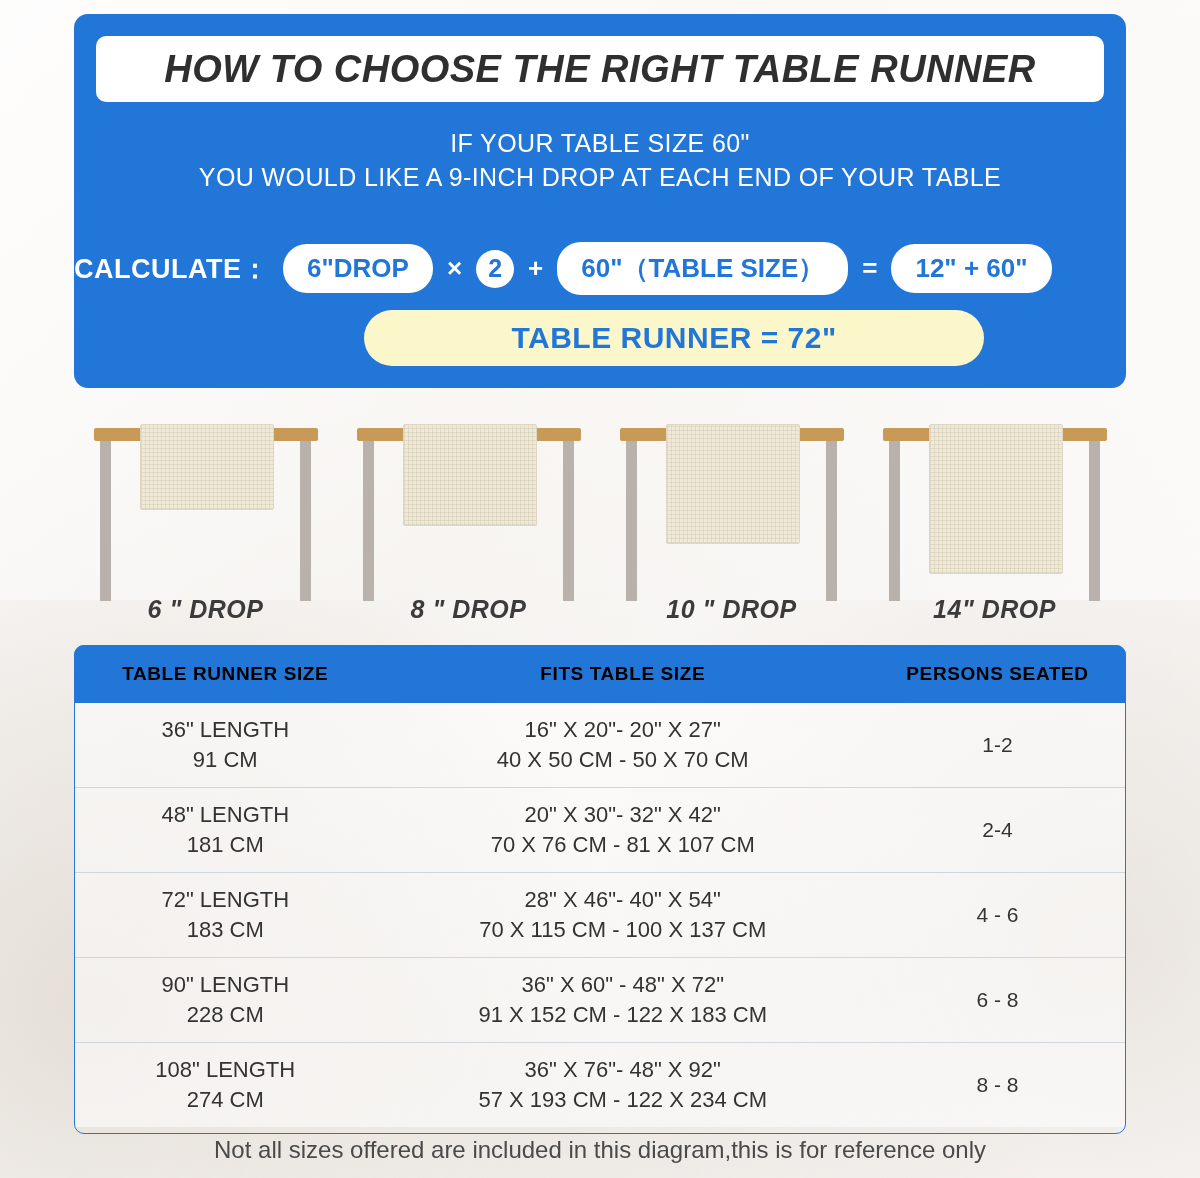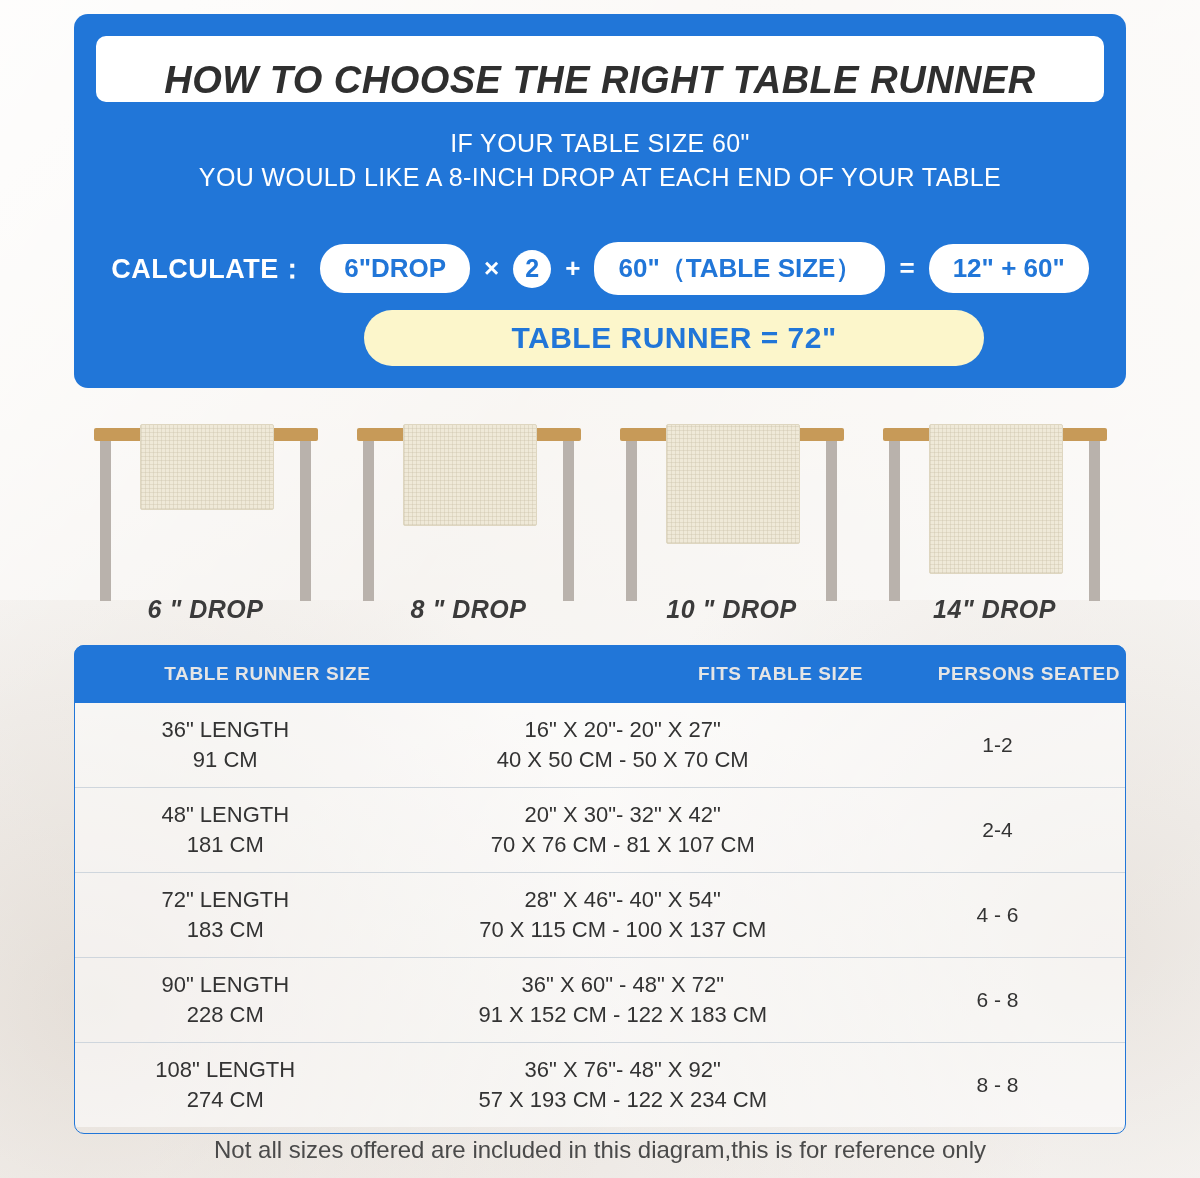--- a/index.html
+++ b/index.html
@@ -53,21 +53,21 @@
   }
   .title-bar {
     position: absolute;
     left: 22px;
     top: 22px;
     width: 1008px;
     height: 66px;
     background: #ffffff;
     border-radius: 10px;
     display: flex;
-    align-items: flex-end;
+    align-items: center;
     justify-content: center;
   }
   .title-bar span {
     font-size: 38px;
     font-weight: bold;
     font-style: italic;
     letter-spacing: 0.5px;
     color: #2f2f2f;
     white-space: nowrap;
   }
@@ -86,21 +86,21 @@
     letter-spacing: 0.4px;
   }
 
   .calc-row {
     position: absolute;
     left: 0;
     top: 228px;
     width: 100%;
     display: flex;
     align-items: center;
-    justify-content: center;
+    justify-content: flex-start;
     gap: 10px;
   }
   .calc-label {
     color: #ffffff;
     font-size: 27px;
     font-weight: bold;
     letter-spacing: 0.5px;
     margin-right: 4px;
   }
   .pill {
@@ -210,26 +210,26 @@
     left: 74px;
     top: 645px;
     width: 1052px;
     border-radius: 10px 10px 0 0;
     overflow: hidden;
     border-collapse: collapse;
     background: rgba(255,255,255,0.55);
   }
   .size-table thead th {
     background: #2176D8;
-    color: #e5e5e5;
+    color: #000000;
     font-size: 19px;
     font-weight: bold;
     letter-spacing: 0.6px;
     padding: 18px 6px;
-    text-align: right;
+    text-align: center;
   }
   .size-table tbody td {
     font-size: 22px;
     color: #333333;
     text-align: center;
     padding: 12px 6px;
     border-bottom: 1px solid #cfd6dd;
     line-height: 30px;
   }
   .size-table tbody tr:last-child td { border-bottom: none; }
@@ -267,21 +267,21 @@
 <div class="page">
 
   <div class="calc-panel">
 
     <div class="title-bar">
       <span>HOW TO CHOOSE THE RIGHT TABLE RUNNER</span>
     </div>
 
     <div class="sub-lines">
       <div>IF YOUR TABLE SIZE 60"</div>
-      <div>YOU WOULD LIKE A 8-INCH DROP AT EACH END OF YOUR TABLE</div>
+      <div>YOU WOULD LIKE A 9-INCH DROP AT EACH END OF YOUR TABLE</div>
     </div>
 
     <div class="calc-row">
       <span class="calc-label">CALCULATE：</span>
       <span class="pill">6"DROP</span>
       <span class="op">×</span>
       <span class="pill circle">2</span>
       <span class="op">+</span>
       <span class="pill">60"（TABLE SIZE）</span>
       <span class="op">=</span>

